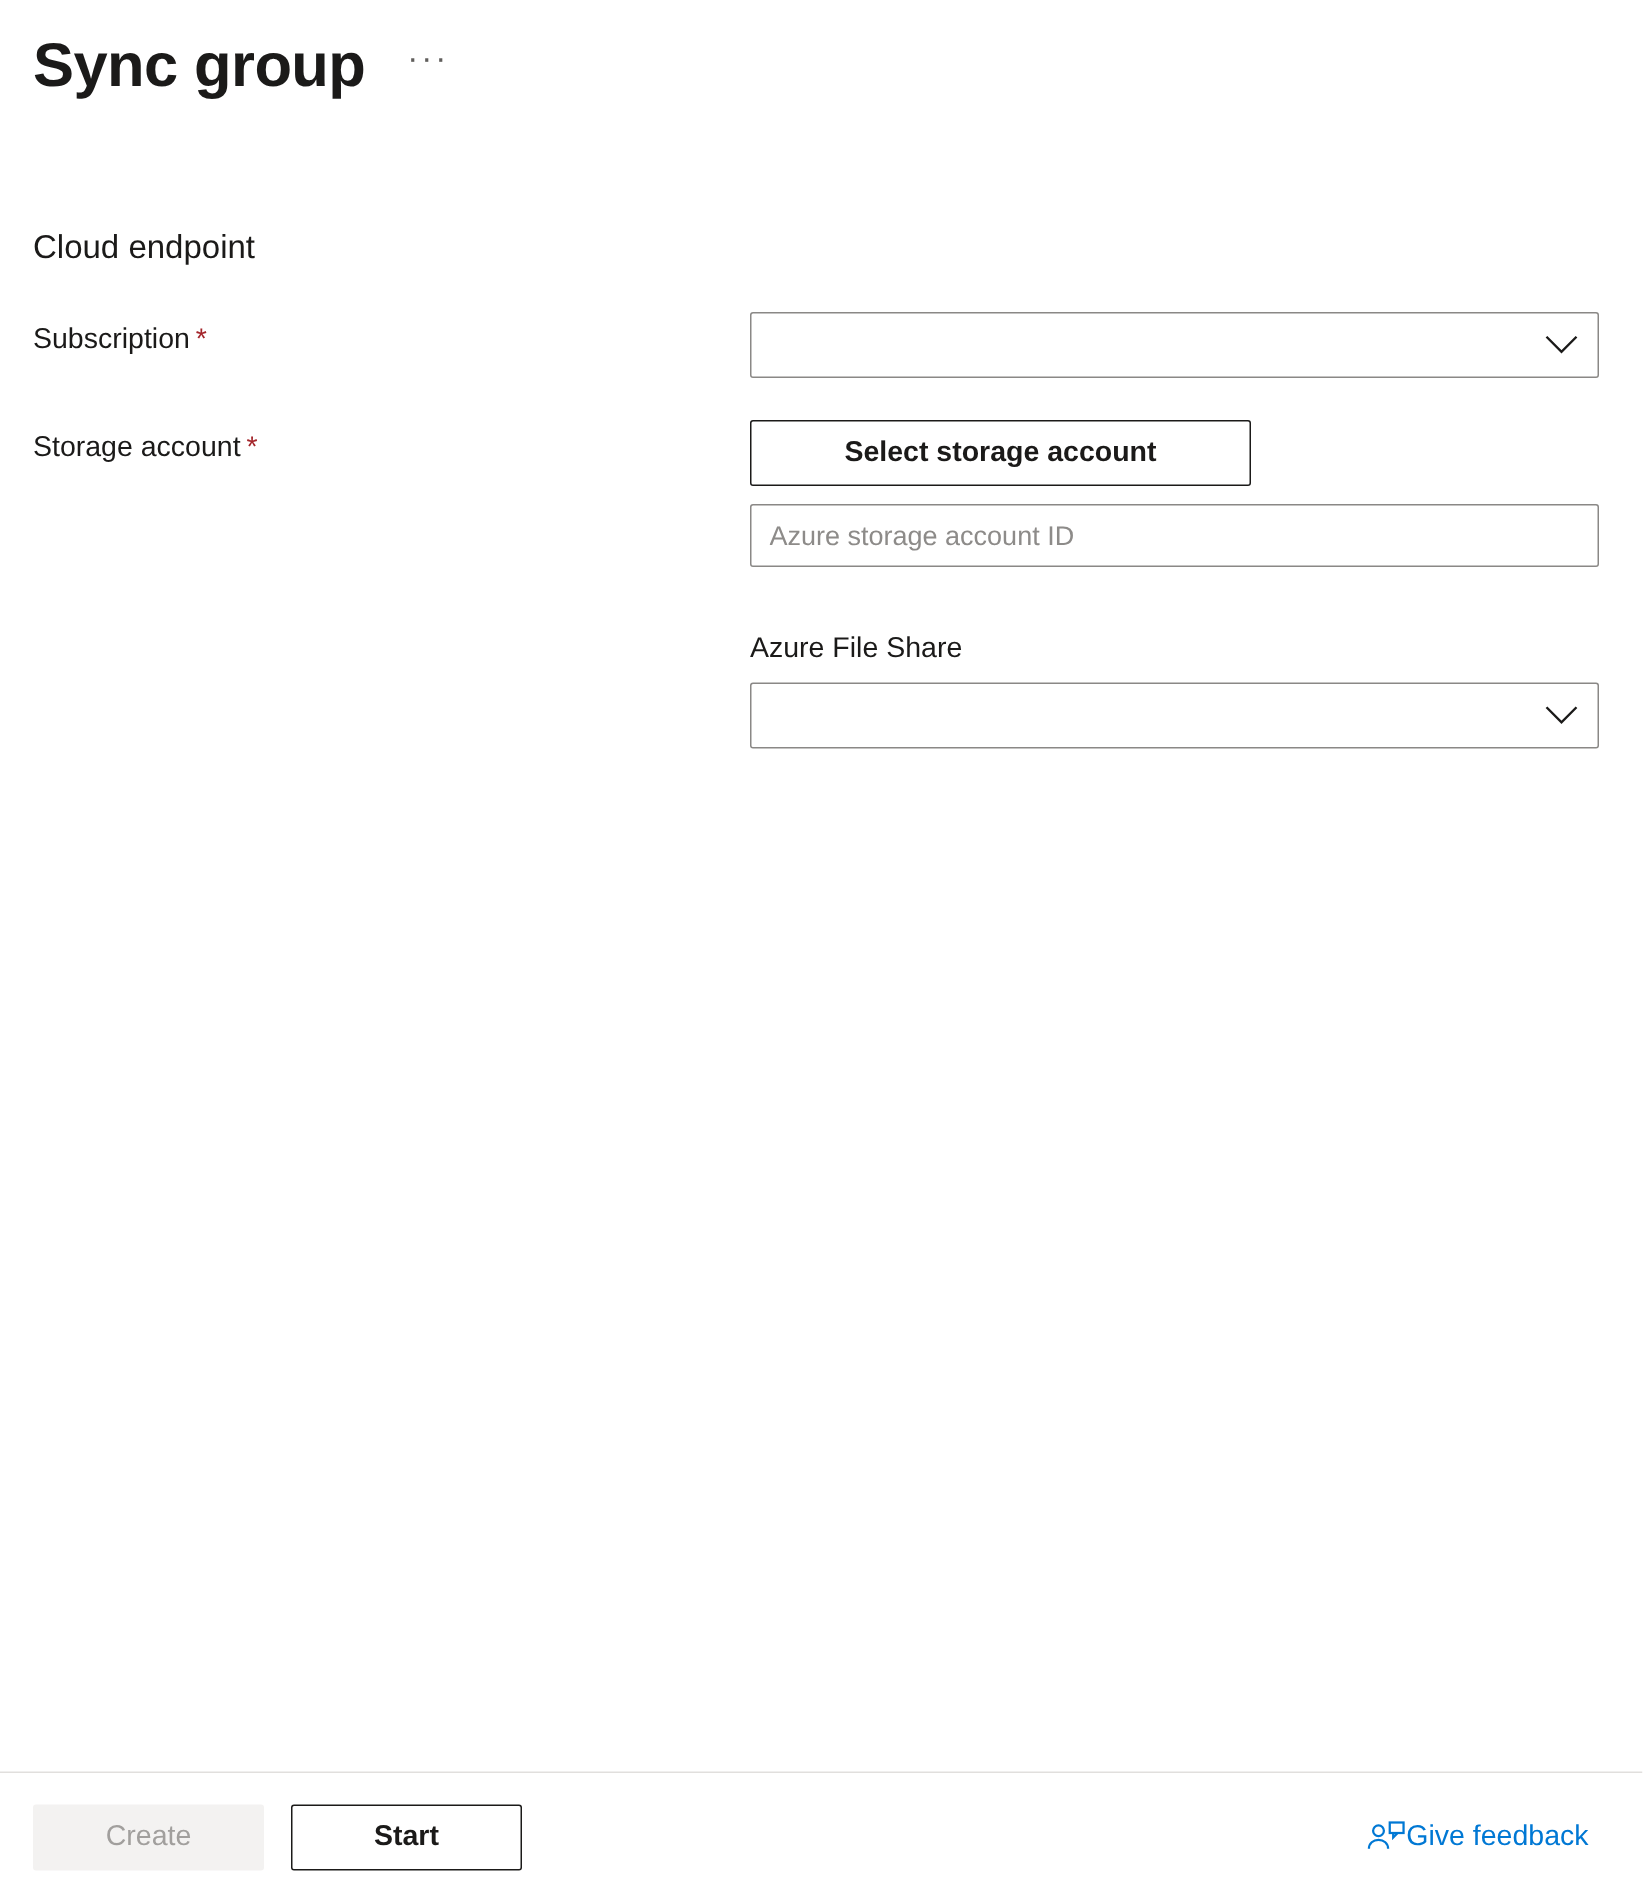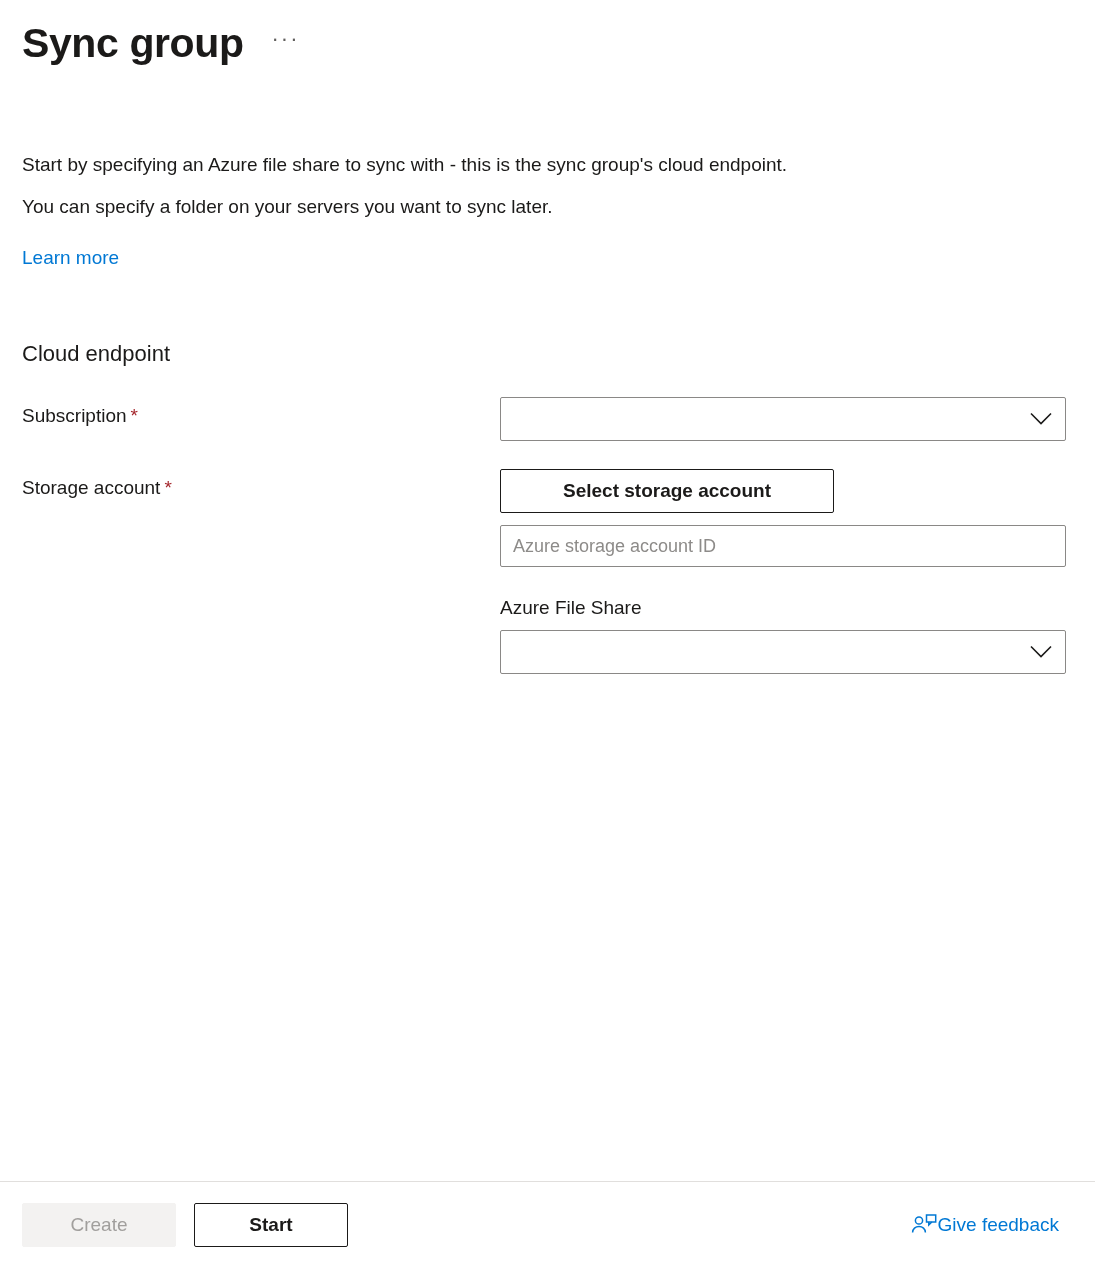--- a/index.html
+++ b/index.html
@@ -162,21 +162,21 @@
     font-size: 19px;
     font-weight: 700;
     color: #1b1a19;
     border-radius: 2px;
     cursor: pointer;
   }
 
   .sub-label {
     font-size: 19px;
     color: #1b1a19;
-    margin: 0 0 10px 0;
+    margin: 14px 0 10px 0;
     line-height: 1.2;
   }
 
   .section-heading {
     font-size: 22px;
     font-weight: 400;
     color: #1b1a19;
     margin: 0;
     line-height: 1.2;
   }
@@ -241,25 +241,20 @@
 
 <div class="panel">
 
   <div class="content">
 
     <div class="header">
       <h1 class="page-title">Sync group</h1>
       <button class="ellipsis-btn">···</button>
     </div>
 
-    <div class="intro">
-      <p>Start by specifying an Azure file share to sync with - this is the sync group's cloud endpoint.</p>
-      <p>You can specify a folder on your servers you want to sync later.</p>
-      <a class="learn-more" href="#">Learn more</a>
-    </div>
 
     <div class="form">
 
 
       <div class="gap-a"></div>
 
       <div class="form-row">
         <div class="form-label">
           <div class="section-heading">Cloud endpoint</div>
         </div>

